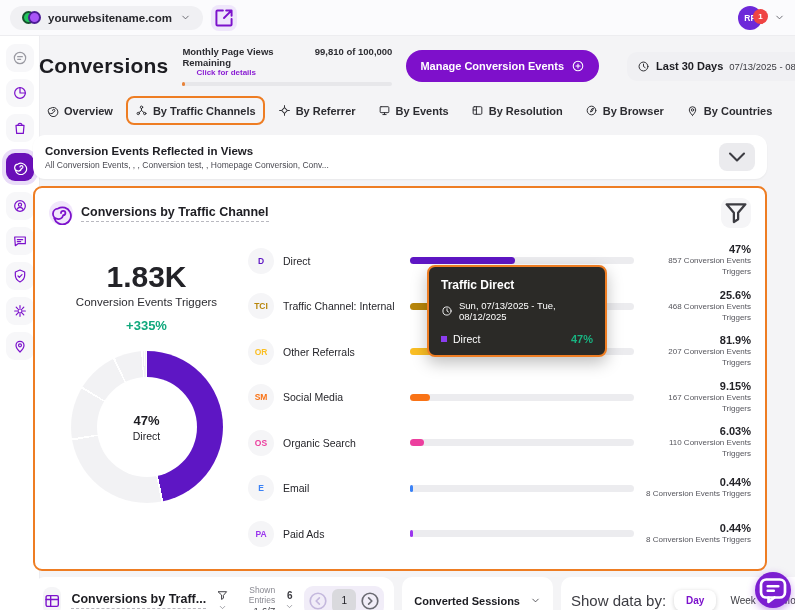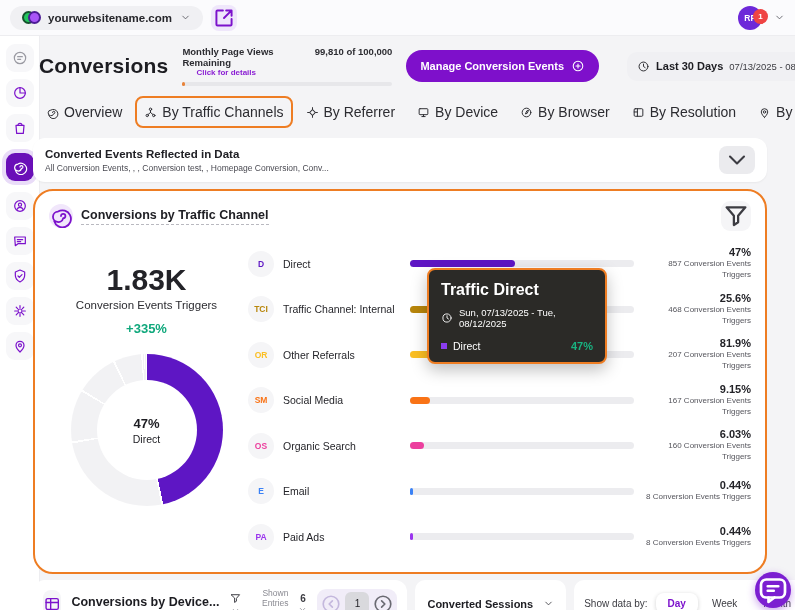--- a/index.html
+++ b/index.html
@@ -72,35 +72,35 @@
   .period-pill .icon { width:13px; height:13px; color:#2c2c31; }
   .period-label { font-size:11px; font-weight:bold; }
   .period-range { font-size:9.5px; color:#3c3c42; }
 
   
   .tabs { display:flex; align-items:center; gap:4px; padding:6px 8px 6px 14px; }
   .tab { display:flex; align-items:center; gap:5px; padding:6px 7px;
     border-radius:8px; border:2px solid transparent; cursor:pointer;
     white-space:nowrap; }
   .tab .icon { width:13px; height:13px; color:#2c2c31; }
-  .tab-label { font-size:14px; font-weight:normal; color:#2c2c31; }
+  .tab-label { font-size:11px; font-weight:bold; color:#2c2c31; }
   .tab.active { border-color:#ee7d23; }
 
   
   .banner { margin:4px 10px 0 10px; background:#fff; border-radius:12px;
     box-shadow:0 1px 2px rgba(0,0,0,.05); padding:8px 12px; display:flex;
     align-items:center; }
   .banner-title { font-size:11.5px; font-weight:bold; color:#202025; }
   .banner-sub { font-size:8.5px; color:#4a4a52; margin-top:3px; }
   .banner-toggle { margin-left:auto; width:36px; height:28px; border-radius:8px;
     background:#ebebee; color:#3c3c42; cursor:pointer; }
 
   
   .chart-card { position:relative; margin:7px 10px 0 10px; height:385px;
-    background:#fff; border:2px solid #ee7d23; border-radius:20px;
+    background:#fff; border:2px solid #ee7d23; border-radius:9px;
     padding:10px 14px; }
   .card-head { display:flex; align-items:center; gap:8px; }
   .card-head-icon { width:24px; height:24px; border-radius:50%; background:#f1e7fb;
     color:#7c12cc; }
   .card-title { font-size:12.5px; font-weight:bold; color:#202025;
     border-bottom:1px dashed #b9b9c0; padding-bottom:2px; }
   .filter-btn { margin-left:auto; width:30px; height:30px; border-radius:9px;
     background:#f5f5f7; color:#3c3c42; cursor:pointer; }
 
   .card-body { display:flex; margin-top:6px; }
@@ -128,21 +128,21 @@
     min-width:3px; }
   .ch-stats { width:108px; text-align:right; flex:0 0 auto; }
   .ch-pct { font-size:11px; font-weight:bold; color:#232328; }
   .ch-count { font-size:8px; color:#55555c; line-height:1.35; margin-top:1px; }
 
   
   .tooltip { position:absolute; left:392px; top:77px; width:180px;
     background:#2b2a27; border:2px solid #ee7d23; border-radius:8px;
     padding:11px 12px 10px; color:#fff; z-index:5;
     box-shadow:0 6px 16px rgba(0,0,0,.25); }
-  .tt-title { font-size:16px; font-weight:bold; }
+  .tt-title { font-size:12px; font-weight:bold; }
   .tt-date { display:flex; align-items:center; gap:6px; margin-top:8px;
     font-size:9.5px; }
   .tt-date .icon { width:12px; height:12px; color:#fff; flex:0 0 auto; }
   .tt-series { display:flex; align-items:center; gap:6px; margin-top:11px;
     font-size:10.5px; }
   .tt-dot { width:6px; height:6px; background:#8b3df0; flex:0 0 auto; }
   .tt-val { margin-left:auto; color:#19b381; font-weight:bold; font-size:11px; }
 
   
   .bottom { margin:6px 10px 0 10px; display:flex; gap:8px; align-items:stretch; }
@@ -167,21 +167,21 @@
   .pager-btn.disabled { color:#c4b8dd; }
   .pager-page { width:24px; height:24px; background:#d9d9dd; border-radius:6px;
     font-size:10px; display:flex; align-items:center; justify-content:center;
     cursor:pointer; }
   .metric-pill { display:flex; align-items:center; gap:10px; background:#fff;
     border-radius:10px; padding:8px 12px; font-size:11px; font-weight:bold;
     cursor:pointer; white-space:nowrap; }
   .metric-pill .chev { width:11px; height:11px; color:#3c3c42; }
   .gran-group { background:#fff; border-radius:10px; display:flex;
     align-items:center; gap:4px; padding:6px 10px; }
-  .gran-label { font-size:10px; color:#3c3c42; margin-right:4px; white-space:nowrap; }
+  .gran-label { font-size:15px; color:#3c3c42; margin-right:4px; white-space:nowrap; }
   .gran-opt { font-size:10px; color:#3c3c42; padding:5px 12px; border-radius:8px;
     cursor:pointer; white-space:nowrap; }
   .gran-opt.active { background:#fff; color:#7c12cc; font-weight:bold;
     box-shadow:0 1px 4px rgba(0,0,0,.18); }
   .chat-fab { position:absolute; right:4px; bottom:2px; width:36px; height:36px;
     border-radius:50%; background:#7c1fd1; color:#fff; cursor:pointer;
     box-shadow:0 3px 8px rgba(124,31,209,.4); }
 </style>
 </head>
 <body>
@@ -377,46 +377,46 @@
       <span class="tab-label">By Referrer</span>
     </div>
 
     <div class="tab">
       <span class="icon">
           <svg viewBox="0 0 24 24">
             <rect x="4" y="5" width="16" height="11" rx="1.5"></rect>
             <path d="M9 19.5h6M12 16v3.5"></path>
           </svg>
         </span>
-      <span class="tab-label">By Device</span>
+      <span class="tab-label">By Events</span>
+    </div>
+
+    <div class="tab">
+      <span class="icon">
+          <svg viewBox="0 0 24 24">
+            <rect x="4" y="5" width="16" height="14" rx="2"></rect>
+            <path d="M10 5v14M4 11h6"></path>
+          </svg>
+        </span>
+      <span class="tab-label">By Resolution</span>
     </div>
 
     <div class="tab">
       <span class="icon">
           <svg viewBox="0 0 24 24">
             <circle cx="12" cy="12" r="8"></circle>
             <path d="M15.5 8.5l-2.2 5-3.3 1.2 2.2-5z"></path>
           </svg>
         </span>
       <span class="tab-label">By Browser</span>
     </div>
 
     <div class="tab">
       <span class="icon">
           <svg viewBox="0 0 24 24">
-            <rect x="4" y="5" width="16" height="14" rx="2"></rect>
-            <path d="M10 5v14M4 11h6"></path>
-          </svg>
-        </span>
-      <span class="tab-label">By Resolution</span>
-    </div>
-
-    <div class="tab">
-      <span class="icon">
-          <svg viewBox="0 0 24 24">
             <path d="M12 21s-6-5.5-6-10a6 6 0 1 1 12 0c0 4.5-6 10-6 10z"></path>
             <circle cx="12" cy="11" r="2.2"></circle>
           </svg>
         </span>
       <span class="tab-label">By Countries</span>
     </div>
 
     <div class="tab">
       <span class="icon">
           <svg viewBox="0 0 24 24">
@@ -424,21 +424,21 @@
             <circle cx="12" cy="11" r="2.2"></circle>
           </svg>
         </span>
 
     </div>
 
   </div>
 
   <div class="banner">
     <div>
-      <div class="banner-title">Converted Events Reflected in Data</div>
+      <div class="banner-title">Conversion Events Reflected in Views</div>
       <div class="banner-sub">All Conversion Events, , , Conversion test, , Homepage Conversion, Conv...</div>
     </div>
     <div class="banner-toggle icon-btn icon" style="display:flex">
         <svg viewBox="0 0 24 24">
           <path d="M6 9l6 6 6-6"></path>
         </svg>
       </div>
   </div>
 
   <div class="chart-card">
@@ -518,21 +518,21 @@
     </div>
 
     <div class="ch-row">
       <div class="ch-badge" style="color: rgb(236, 63, 158);">OS</div>
       <div class="ch-label">Organic Search</div>
       <div class="ch-track">
               <span class="ch-fill" style="width: 6.03%; background: rgb(236, 63, 158);"></span>
             </div>
       <div class="ch-stats">
         <div class="ch-pct">6.03%</div>
-        <div class="ch-count">160 Conversion Events Triggers</div>
+        <div class="ch-count">110 Conversion Events Triggers</div>
       </div>
     </div>
 
     <div class="ch-row">
       <div class="ch-badge" style="color: rgb(59, 130, 246);">E</div>
       <div class="ch-label">Email</div>
       <div class="ch-track">
               <span class="ch-fill" style="width: 0.44%; background: rgb(59, 130, 246);"></span>
             </div>
       <div class="ch-stats">
@@ -575,21 +575,21 @@
   </div>
 
   <div class="bottom">
     <div class="bottom-card bc-left">
       <div class="tbl-icon icon" style="display:flex">
           <svg viewBox="0 0 24 24">
             <rect x="4" y="5" width="16" height="14" rx="2"></rect>
             <path d="M4 10h16M10 5v14"></path>
           </svg>
         </div>
-      <div class="tbl-title">Conversions by Device...</div>
+      <div class="tbl-title">Conversions by Traff...</div>
       <div class="mini-ctl">
         <span class="icon">
             <svg viewBox="0 0 24 24">
               <path d="M4.5 5h15l-5.8 6.8V17l-3.4 2.2v-7.4z"></path>
             </svg>
           </span>
         <span class="icon chev">
             <svg viewBox="0 0 24 24">
               <path d="M6 9l6 6 6-6"></path>
             </svg>

